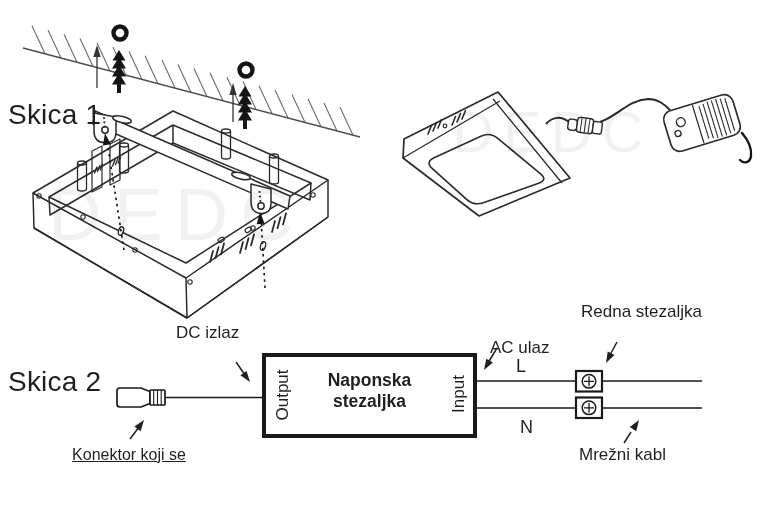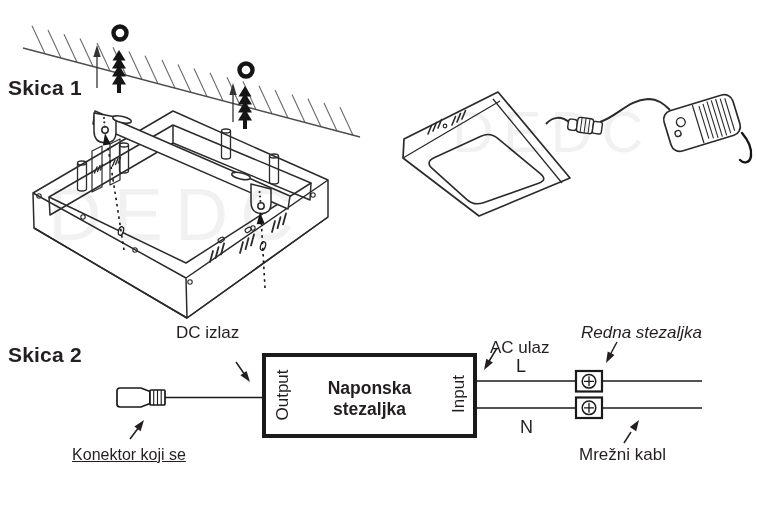--- a/index.html
+++ b/index.html
@@ -1,20 +1,20 @@
 <!DOCTYPE html>
 <html><head>
 <meta charset="utf-8">
 <style>
   html,body{margin:0;padding:0;background:#fff;}
   .stage{position:relative;width:757px;height:509px;background:#ffffff;overflow:hidden;
          font-family:"Liberation Sans",sans-serif;color:#231f20;}
   .stage svg{position:absolute;left:0;top:0;}
   .lbl{position:absolute;white-space:nowrap;color:#231f20;line-height:1.1;}
-  .fig-title{font-size:21px;font-weight:700;letter-spacing:.2px;}
+  .fig-title{font-size:28px;font-weight:400;letter-spacing:.2px;margin-top:24px;}
   .small{font-size:17px;}
   .wire-letter{font-size:18px;}
   .caption{white-space:normal;text-align:center;font-size:16px;line-height:23px;}
   .unit-name{white-space:normal;text-align:center;font-size:17.5px;font-weight:700;line-height:21px;}
   .rot{transform:translate(-50%,-50%) rotate(-90deg);transform-origin:center;}
   .wm{position:absolute;font-weight:400;color:rgba(0,0,0,0.055);letter-spacing:12px;
       pointer-events:none;user-select:none;}
 </style>
 </head>
 <body>
@@ -197,32 +197,32 @@
 <div class="lbl fig-title" style="left:8px;top:76px;">Skica 1</div>
 
 <div class="lbl fig-title" style="left:8px;top:343px;">Skica 2</div>
 
 <div class="lbl small" style="left:176px;top:324px;">DC izlaz</div>
 
 <div class="lbl caption" style="left:26px;top:443px;width:206px;text-decoration:underline;">
   <div>Konektor koji se</div>
 </div>
 
-<div class="lbl unit-name" style="left:264px;top:370px;width:211px;margin-top:8px;">
+<div class="lbl unit-name" style="left:264px;top:370px;width:211px;">
   <div>Naponska</div>
   <div>stezaljka</div>
 </div>
 
 <div class="lbl small rot" style="left:283px;top:395px;">Output</div>
 
 <div class="lbl small rot" style="left:459px;top:394px;">Input</div>
 
 <div class="lbl small" style="left:490px;top:339px;">AC ulaz</div>
 
 <div class="lbl wire-letter" style="left:516px;top:357px;">L</div>
 
 <div class="lbl wire-letter" style="left:520px;top:418px;">N</div>
 
-<div class="lbl small" style="left:581px;top:324px;font-style:italic;">Redna stezaljka</div>
+<div class="lbl small" style="left:581px;top:303px;">Redna stezaljka</div>
 
 <div class="lbl small" style="left:579px;top:446px;">Mrežni kabl</div>
 
 </div>
 
 </body></html>

